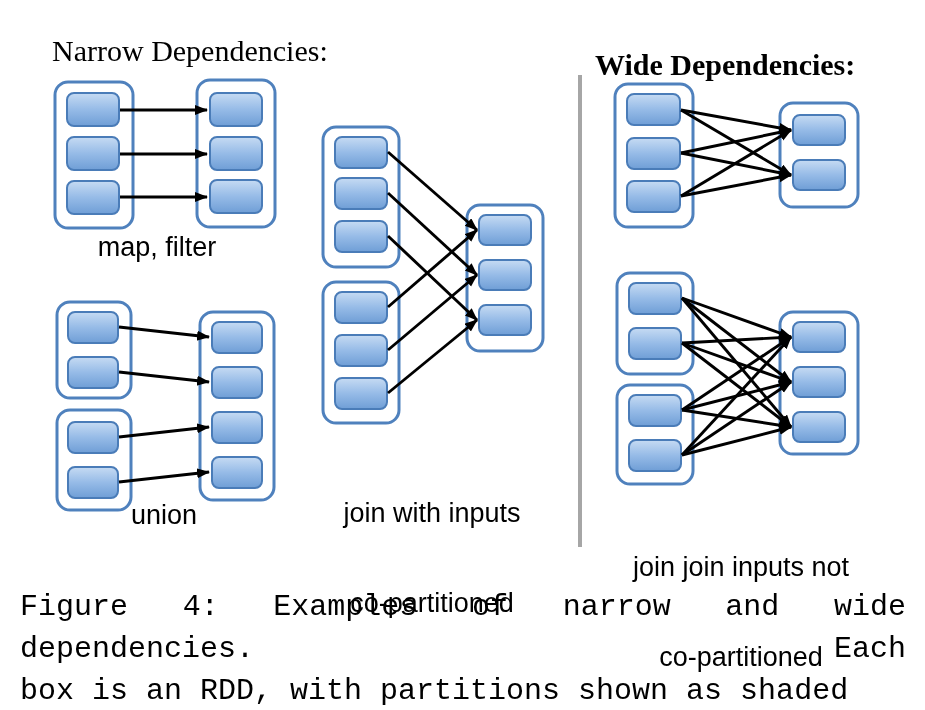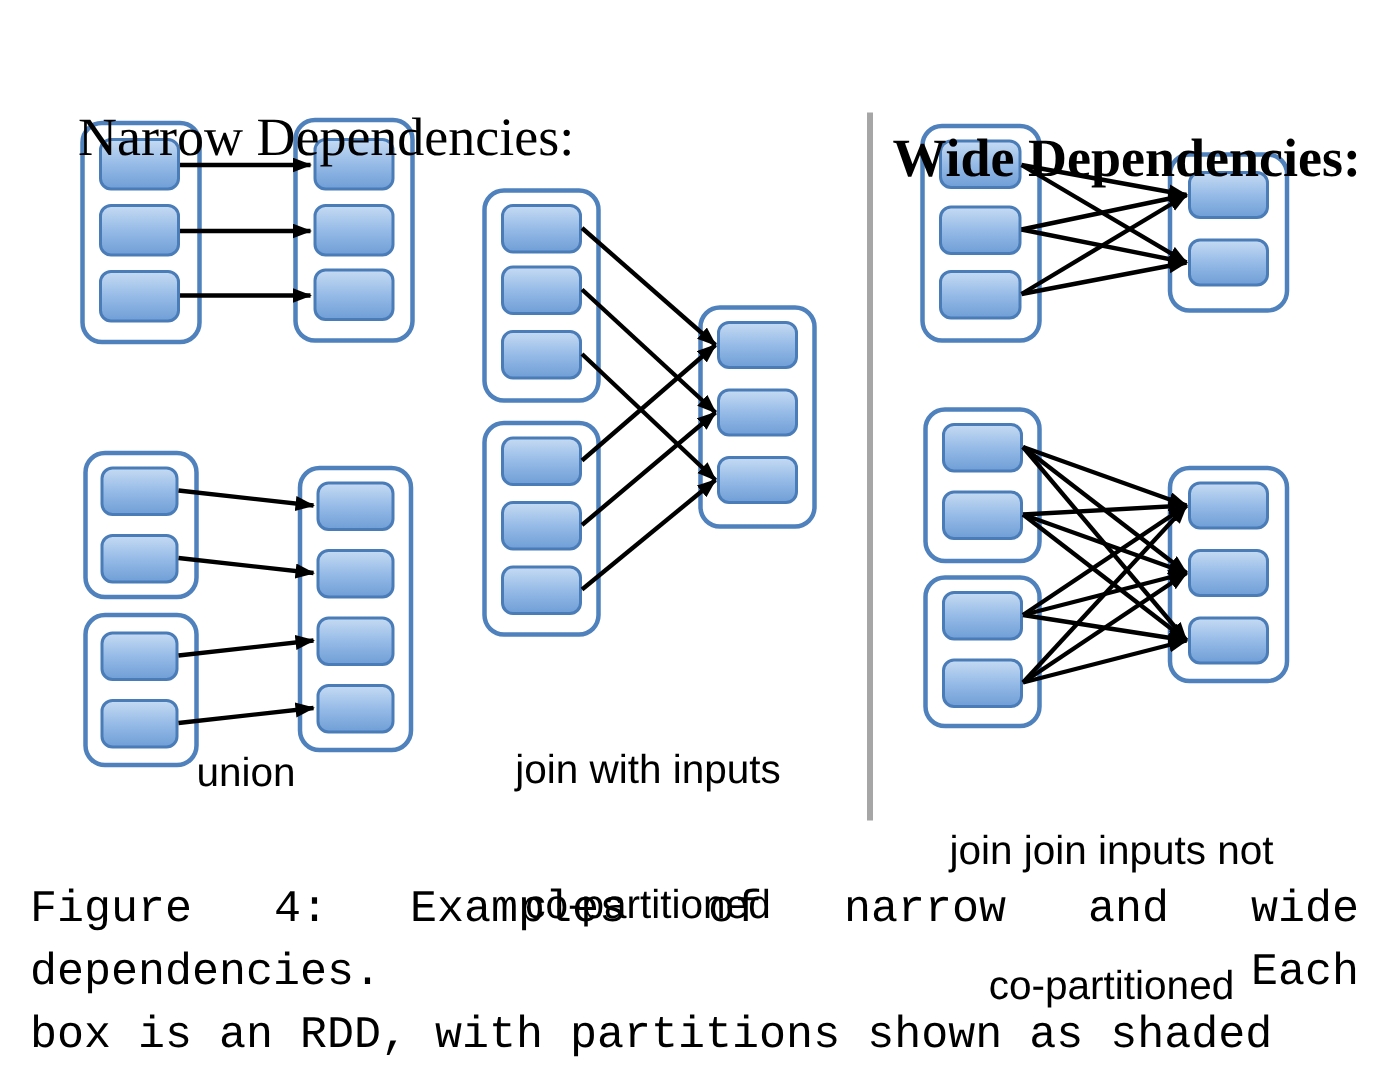--- a/index.html
+++ b/index.html
@@ -10,23 +10,22 @@
     background: var(--background, #ffffff);
     color: var(--text, #000000);
     overflow: hidden;
     font-family: "Liberation Sans", sans-serif;
   }
   .stage svg { position: absolute; left: 0; top: 0; display: block; }
 
   .overlay { position: absolute; white-space: pre; }
   .serif-title {
     font-family: "Liberation Serif", serif;
-    font-size: 36px;
+    font-size: 30px;
     line-height: 34px;
-    margin-top: 40px;
   }
   .diagram-label {
     font-family: "Liberation Sans", sans-serif;
     font-size: 27px;
     line-height: 30px;
     text-align: center;
   }
   .caption {
     position: absolute;
     left: 20px;
@@ -199,20 +198,21 @@
       <line class="arrow" x1="682" y1="455" x2="791" y2="337" marker-end="url(#ah)"></line>
       <line class="arrow" x1="682" y1="455" x2="791" y2="382" marker-end="url(#ah)"></line>
       <line class="arrow" x1="682" y1="455" x2="791" y2="427" marker-end="url(#ah)"></line>
     </g>
   </svg>
 
   <div class="overlay serif-title" style="left:52px; top:34px;">Narrow Dependencies:</div>
 
   <div class="overlay serif-title" style="left:595px; top:48px;font-weight:bold;">Wide Dependencies:</div>
 
+  <div class="overlay diagram-label" style="left:57px; top:232px; width:200px;">map, filter</div>
 
   <div class="overlay diagram-label" style="left:64px; top:500px; width:200px;">union</div>
 
   <div class="overlay diagram-label" style="left:312px; top:438px; width:240px;">
     <div>join with inputs</div>
     <div>co-partitioned</div>
   </div>
 
 
   <div class="overlay diagram-label" style="left:601px; top:492px; width:280px;">

